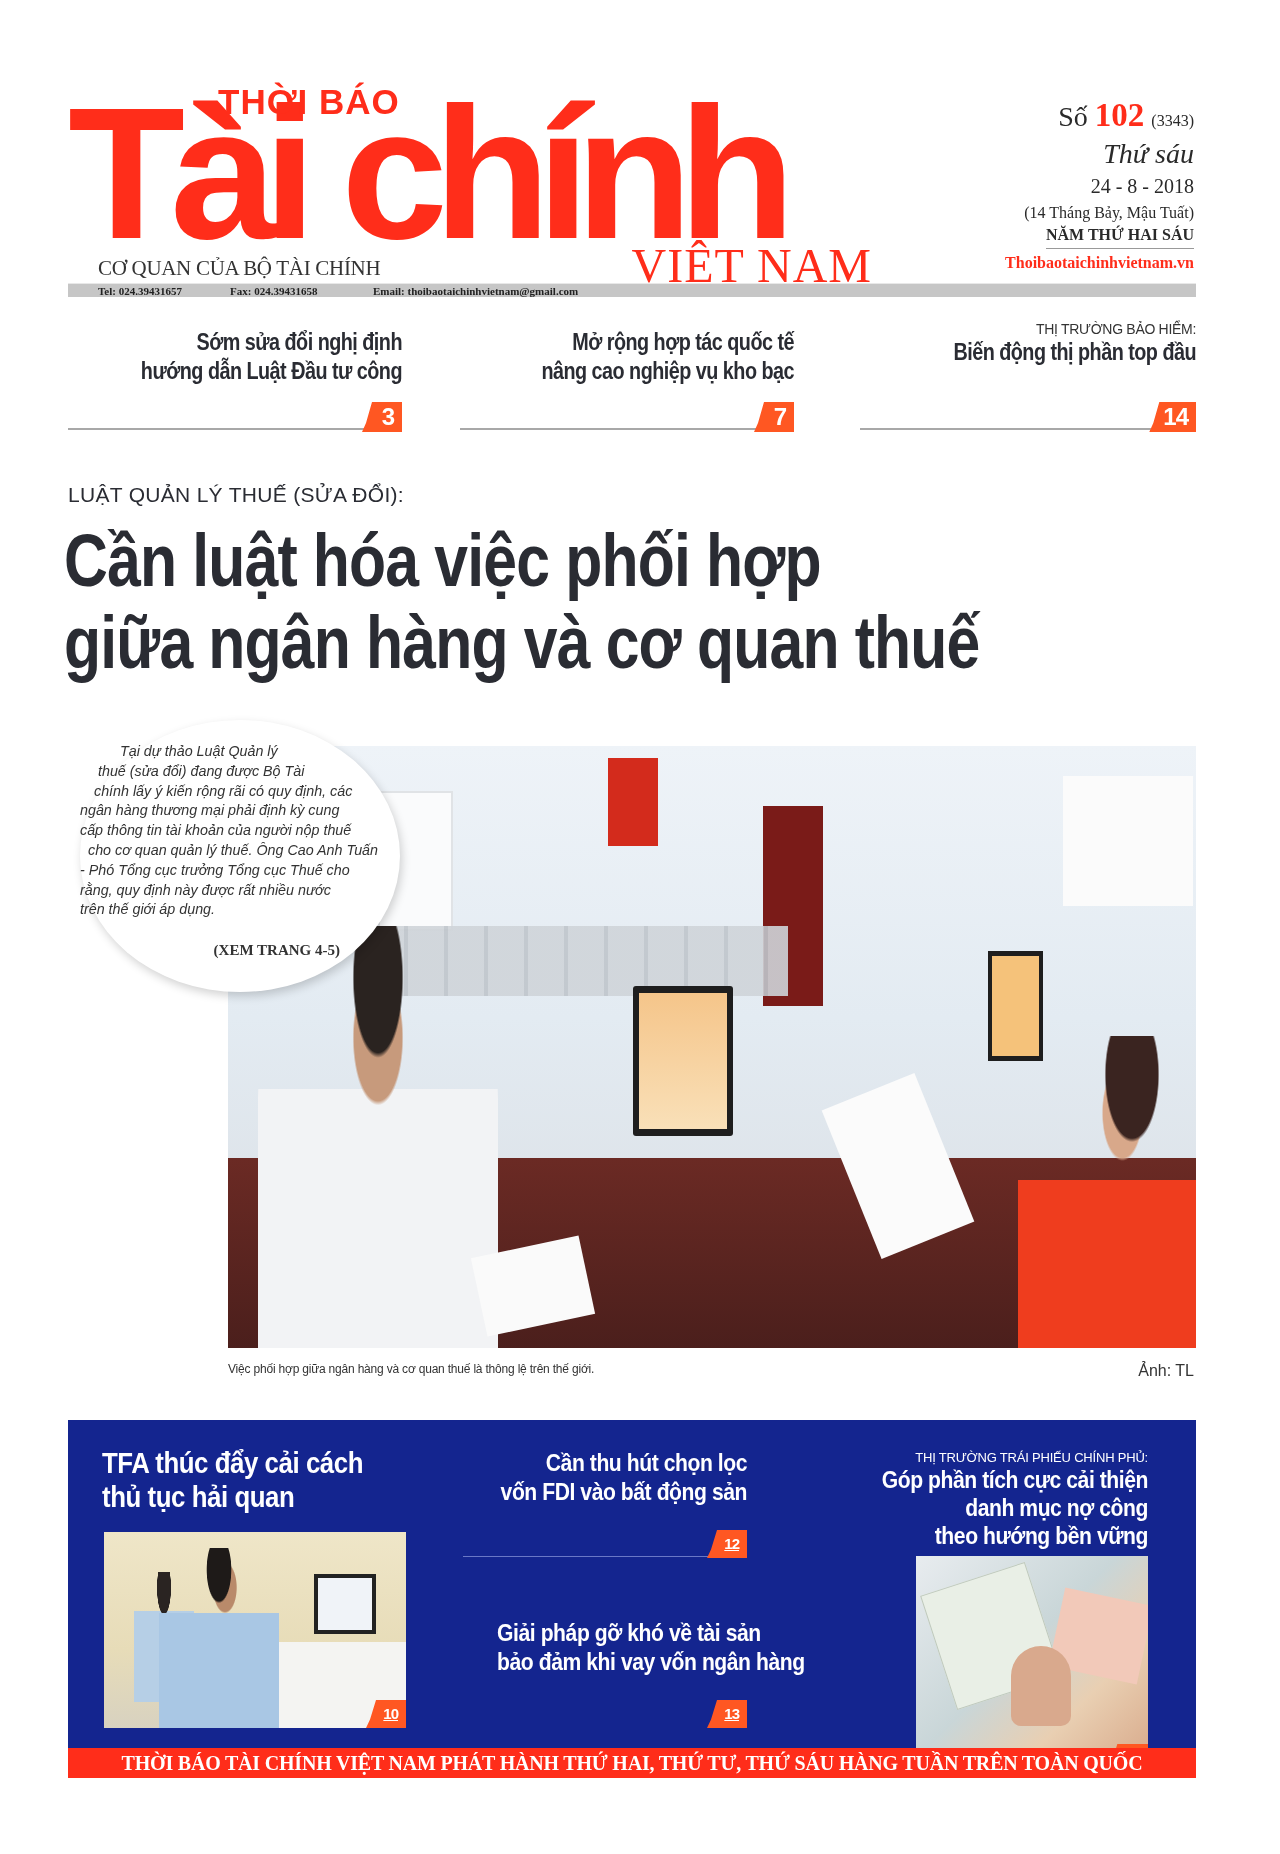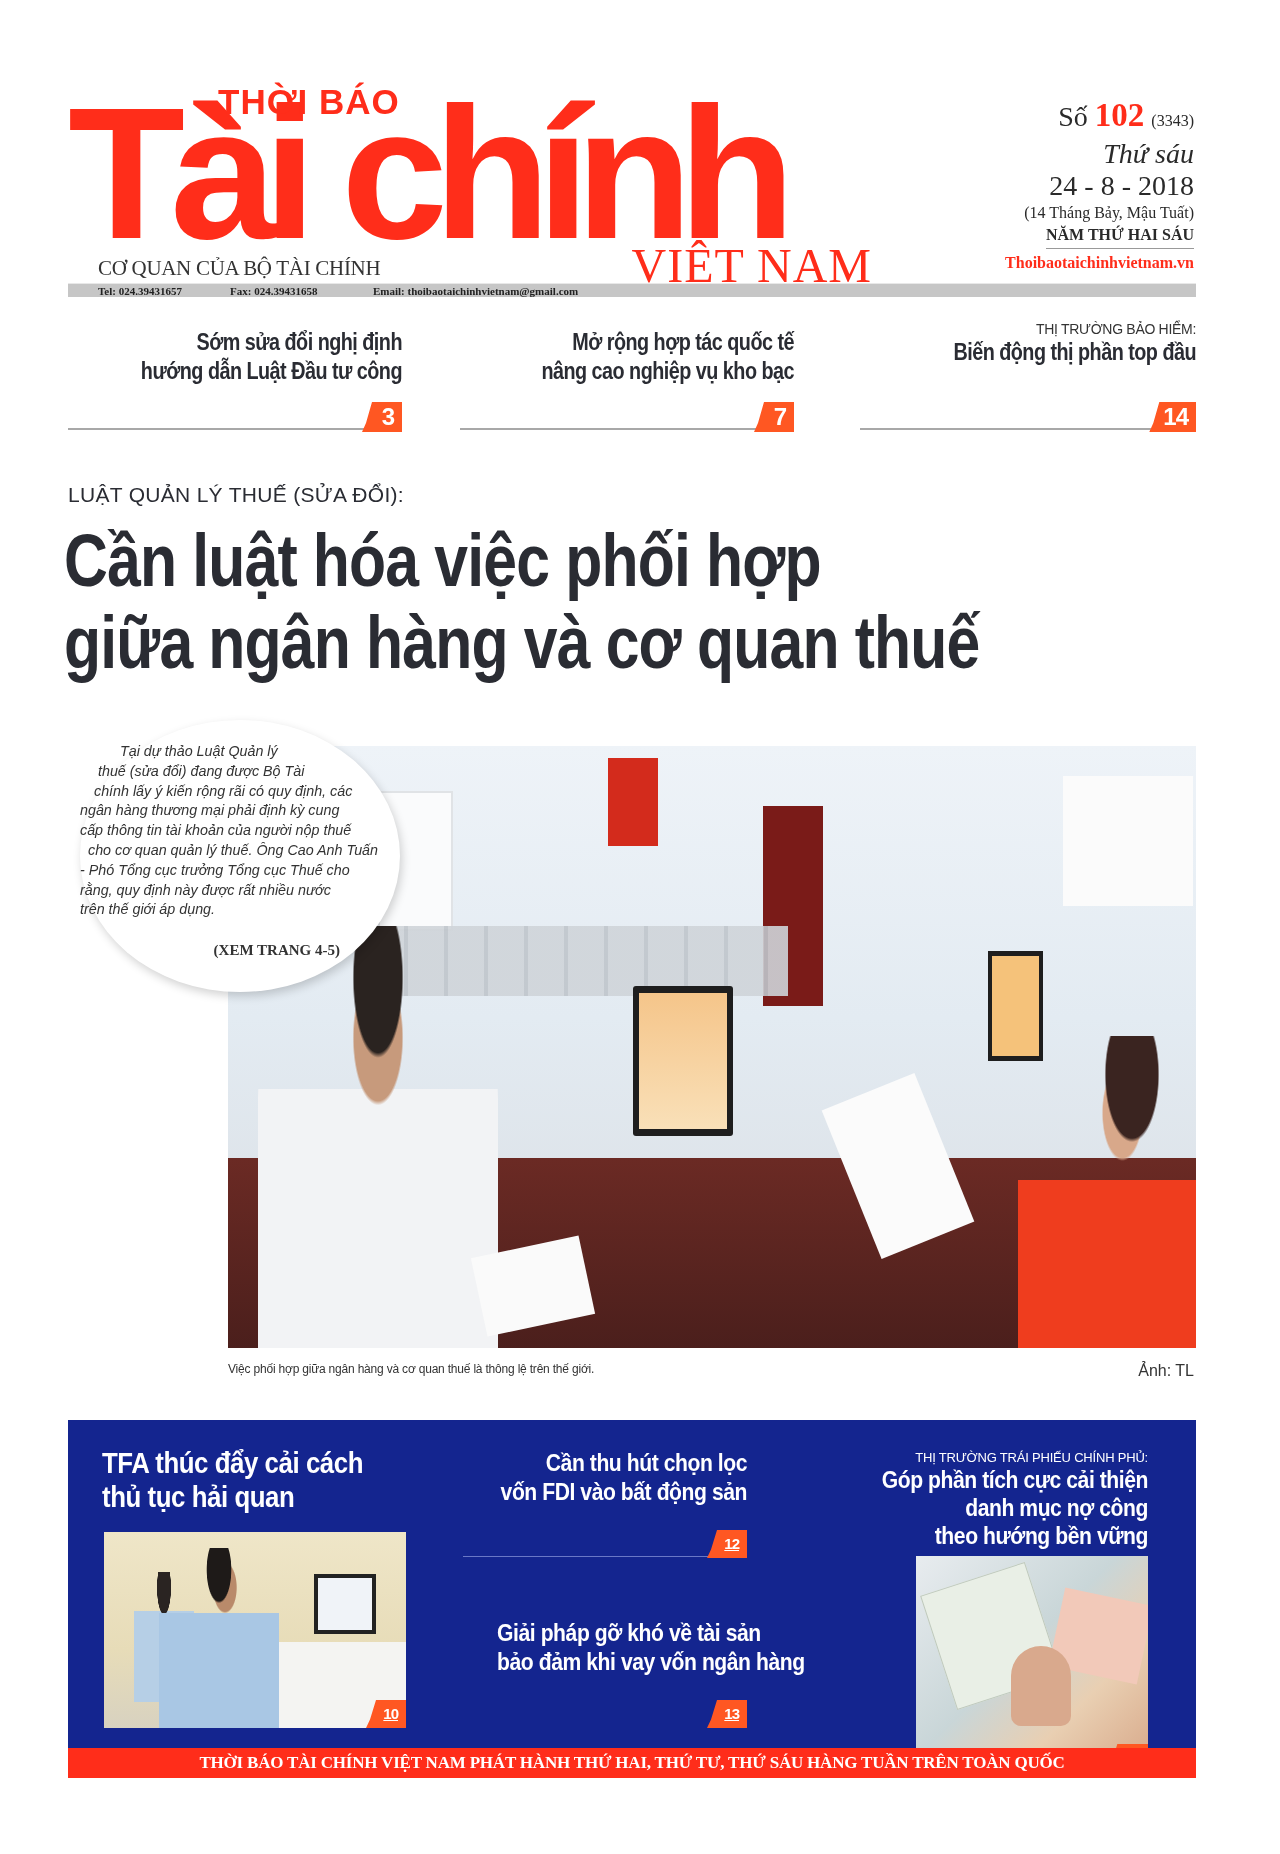--- a/index.html
+++ b/index.html
@@ -14,21 +14,21 @@
   .logo-country { position: absolute; right: 6px; top: 160px; font-family: "Liberation Serif", serif; font-size: 48px; color: #ff2d1a; letter-spacing: 1px; text-decoration: underline; }
 
   .contact-bar { position: absolute; left: 68px; top: 283px; width: 1128px; height: 14px; background: #c6c6c6; border-top: 1px solid #e8e8e8; }
   .contact-bar span { position: absolute; top: 0; font-family: "Liberation Serif", serif; font-weight: bold; font-size: 11px; line-height: 14px; color: #222; }
 
   .issue { position: absolute; right: 86px; top: 98px; width: 320px; text-align: right; font-family: "Liberation Serif", serif; color: #2a2a2a; }
   .issue .num-line { font-size: 28px; line-height: 34px; }
   .issue .num-line .big { color: #ff2d1a; font-weight: bold; font-size: 33px; }
   .issue .num-line .small { font-size: 16px; }
   .issue .dow { font-style: italic; font-size: 28px; line-height: 32px; }
-  .issue .date { font-size: 28px; line-height: 32px; }
+  .issue .date { font-size: 20px; line-height: 32px; }
   .issue .lunar { font-size: 16px; line-height: 22px; }
   .issue .year { font-weight: bold; font-size: 16px; line-height: 22px; display: inline-block; border-bottom: 1px solid #999; padding-bottom: 2px; }
   .issue .site { color: #ff2d1a; font-weight: bold; font-size: 16px; line-height: 28px; }
 
   
   .teaser { position: absolute; top: 320px; height: 112px; }
   .teaser .kicker { font-family: "Liberation Sans", sans-serif; font-size: 14px; color: #333; text-align: right; line-height: 18px; letter-spacing: -0.3px; }
   .teaser .title { font-family: "Liberation Sans", sans-serif; font-weight: 900; font-size: 23px; line-height: 29px; color: #2a2c33; text-align: right; letter-spacing: -0.6px; transform: scaleX(0.86); transform-origin: right top; white-space: nowrap; }
   .teaser .rule { position: absolute; left: 0; right: 0; bottom: 2px; height: 2px; background: #a8a8a8; }
   .page-tag { position: absolute; right: 0; bottom: 0; height: 30px; min-width: 40px; padding: 0 8px 0 14px; background: #ff5722; color: #fff; font-weight: 900; font-size: 24px; line-height: 30px; text-align: right; clip-path: polygon(10px 0, 100% 0, 100% 100%, 0 100%, 4px 70%); font-family: "Liberation Sans", sans-serif; letter-spacing: -1px; }
@@ -80,21 +80,21 @@
   .bb-right { position: absolute; left: 680px; top: 30px; width: 400px; }
   .bb-right .kicker { color: #ffffff; font-size: 13px; text-align: right; line-height: 16px; letter-spacing: -0.2px; }
   .bb-right .title { font-size: 24px; line-height: 28px; text-align: right; transform: scaleX(0.88); transform-origin: right top; }
   .bb-col3-photo { position: absolute; left: 848px; top: 136px; width: 232px; height: 216px; overflow: hidden; background: linear-gradient(135deg, #e8ecef 0%, #c9d6d8 45%, #e9cfb2 70%, #d7a788 100%); }
   .bb-col3-photo .bill1 { position: absolute; left: 20px; top: 20px; width: 110px; height: 120px; background: #e9efe6; transform: rotate(-18deg); border: 1px solid #bfc9bd; }
   .bb-col3-photo .bill2 { position: absolute; left: 140px; top: 40px; width: 90px; height: 80px; background: #f2c9b9; transform: rotate(12deg); }
   .bb-col3-photo .hand { position: absolute; left: 95px; top: 90px; width: 60px; height: 80px; background: #d9a98d; border-radius: 30px 30px 10px 10px; }
 
   .bluebox .page-tag { height: 28px; line-height: 28px; font-size: 15px; text-decoration: underline; }
 
-  .footer-band { position: absolute; left: 68px; top: 1748px; width: 1128px; height: 30px; background: #ff2d1a; text-align: center; color: #ffffff; font-family: "Liberation Serif", serif; font-weight: bold; font-size: 17px; line-height: 30px; letter-spacing: -0.2px; }
+  .footer-band { position: absolute; left: 68px; top: 1748px; width: 1128px; height: 30px; background: #ff2d1a; text-align: center; color: #ffffff; font-family: "Liberation Serif", serif; font-weight: bold; font-size: 20px; line-height: 30px; letter-spacing: -0.2px; }
 </style>
 </head>
 <body>
 
 <div class="masthead">
   <div class="logo-main">Tài chính</div>
   <div class="logo-small">THỜI BÁO</div>
   <div class="logo-sub">CƠ QUAN CỦA BỘ TÀI CHÍNH</div>
   <div class="logo-country">VIỆT NAM</div>
 </div>

